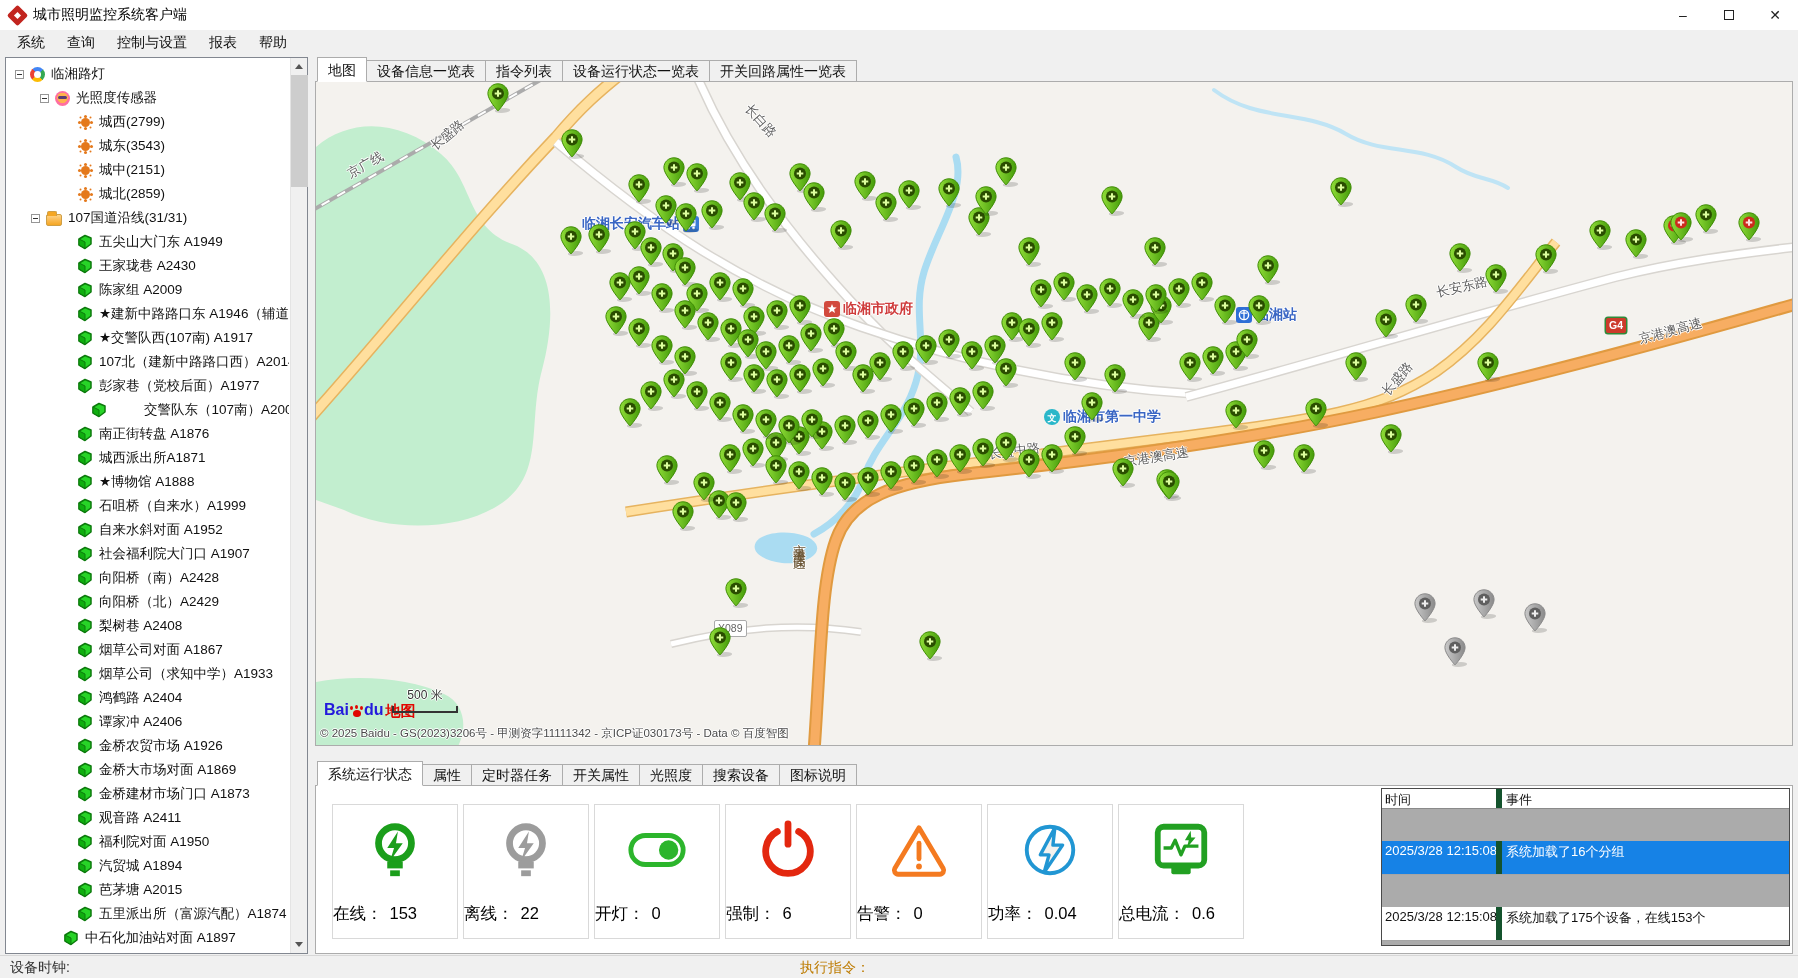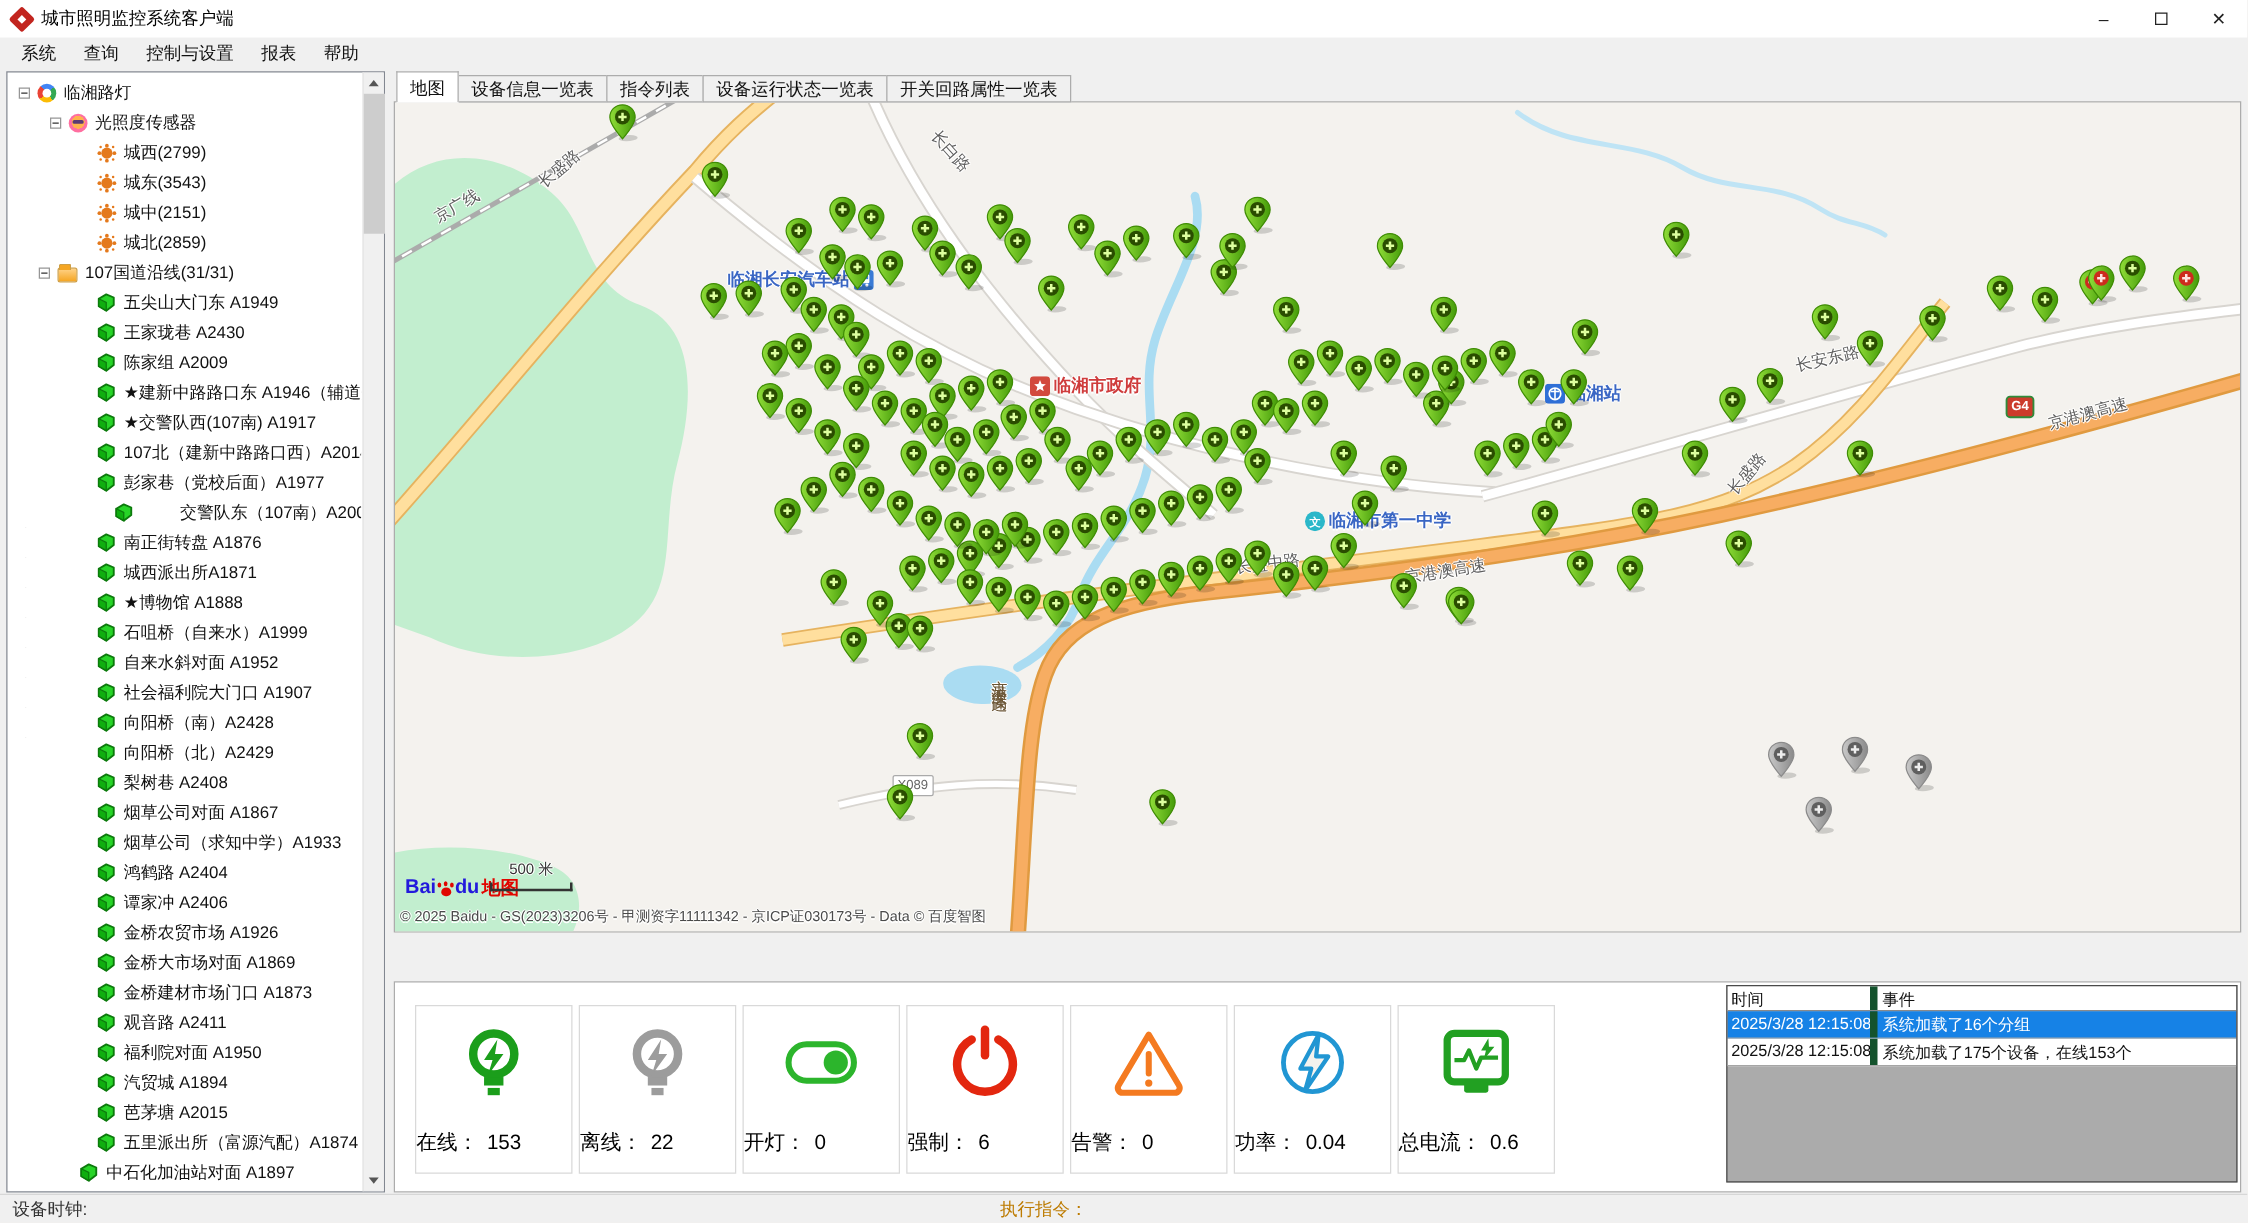--- a/index.html
+++ b/index.html
@@ -96,21 +96,21 @@
   .bottom-page { position:absolute; top:728px; left:0; right:0; bottom:0; background:#fff; border:1px solid #acacac; z-index:2; }
   .cards { position:absolute; left:16px; top:18px; display:flex; gap:5px; }
   .card { width:126px; height:135px; border:1px solid #d9d9d9; background:#fff; position:relative; }
   .card svg { position:absolute; left:50%; top:14px; transform:translateX(-50%); }
   .card-text { position:absolute; bottom:13px; width:100%; text-align:left; font-size:16.5px; color:#000; white-space:nowrap; }
   .card-text .val { margin-left:7px; }
 
   
   .events { position:absolute; right:2px; top:2px; width:409px; height:158px; border:1px solid #4a4a4a; background:#ababab; overflow:hidden; font-size:13px; }
   .ev-head { display:flex; height:20px; background:#fff; border-bottom:1px solid #8a8a8a; font-size:13px; }
-  .ev-row { display:flex; height:22px; background:#fff; border-bottom:1px solid #a5a5a5; }
+  .ev-row { display:flex; height:34px; background:#fff; border-bottom:1px solid #a5a5a5;margin-top:32px; }
   .ev-row.selected { background:#1682e6; color:#fff; }
   .c-time { width:120px; min-width:120px; border-right:6px solid #14532d; padding:2px 3px; overflow:hidden; white-space:nowrap; }
   .c-evt { flex:1; padding:2px 4px; overflow:hidden; white-space:nowrap; }
 
   
   .statusbar { position:absolute; left:0; right:0; bottom:0; height:23px; background:#f0f0f0; border-top:1px solid #d7d7d7; font-size:14px; }
   .sb-clock { position:absolute; left:10px; top:3px; color:#333; }
   .sb-exec { position:absolute; left:800px; top:3px; color:#bd7b00; }
 </style>
 </head>
@@ -1279,20 +1279,29 @@
           <span class="du">du</span>
           <span class="ditu">地图</span>
       </div>
       <div class="map-scale">
         <span>500 米</span>
         <div class="bar"></div>
       </div>
       <div class="map-attrib">© 2025 Baidu - GS(2023)3206号 - 甲测资字11111342 - 京ICP证030173号 - Data © 百度智图</div>
     </div>
 
+    <div class="tabstrip bottom-tabs" id="bottom-tabs">
+        <span class="tab active">系统运行状态</span>
+        <span class="tab">属性</span>
+        <span class="tab">定时器任务</span>
+        <span class="tab">开关属性</span>
+        <span class="tab">光照度</span>
+        <span class="tab">搜索设备</span>
+        <span class="tab">图标说明</span>
+      </div>
     <div class="bottom-page">
       <div class="cards" id="cards">
         <div class="card">
           <svg width="62" height="62" viewBox="0 0 64 64">
             <circle cx="32" cy="25" r="17" fill="none" stroke="#1b9e1b" stroke-width="7"></circle>
             <path d="M35 13 L24 30 h7 l-4 13 13 -18 h-7 z" fill="#1b9e1b"></path>
             <rect x="24" y="44" width="16" height="7" fill="#1b9e1b"></rect>
               <rect x="27" y="53" width="10" height="6" fill="#1b9e1b"></rect>
           </svg>
           <div class="card-text"><span>在线：</span><span class="val">153</span></div>

